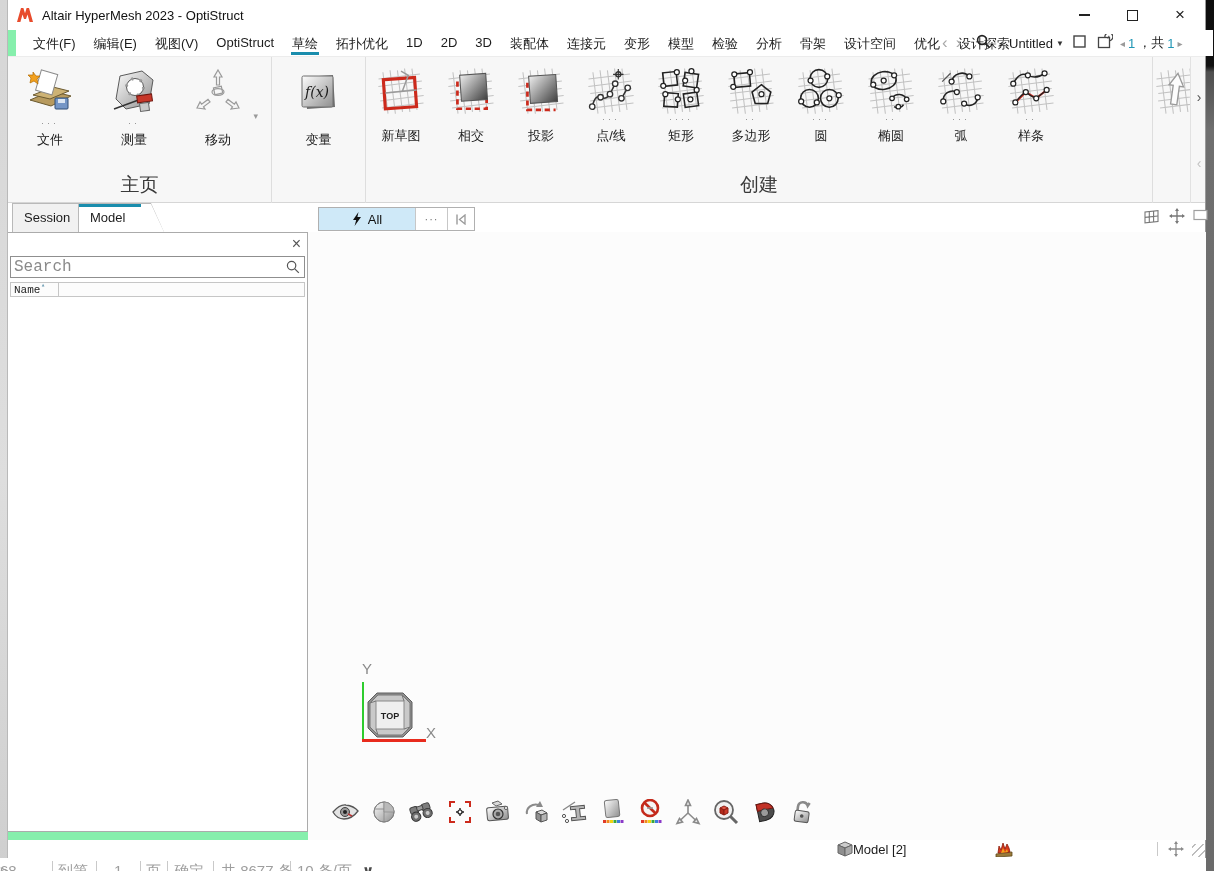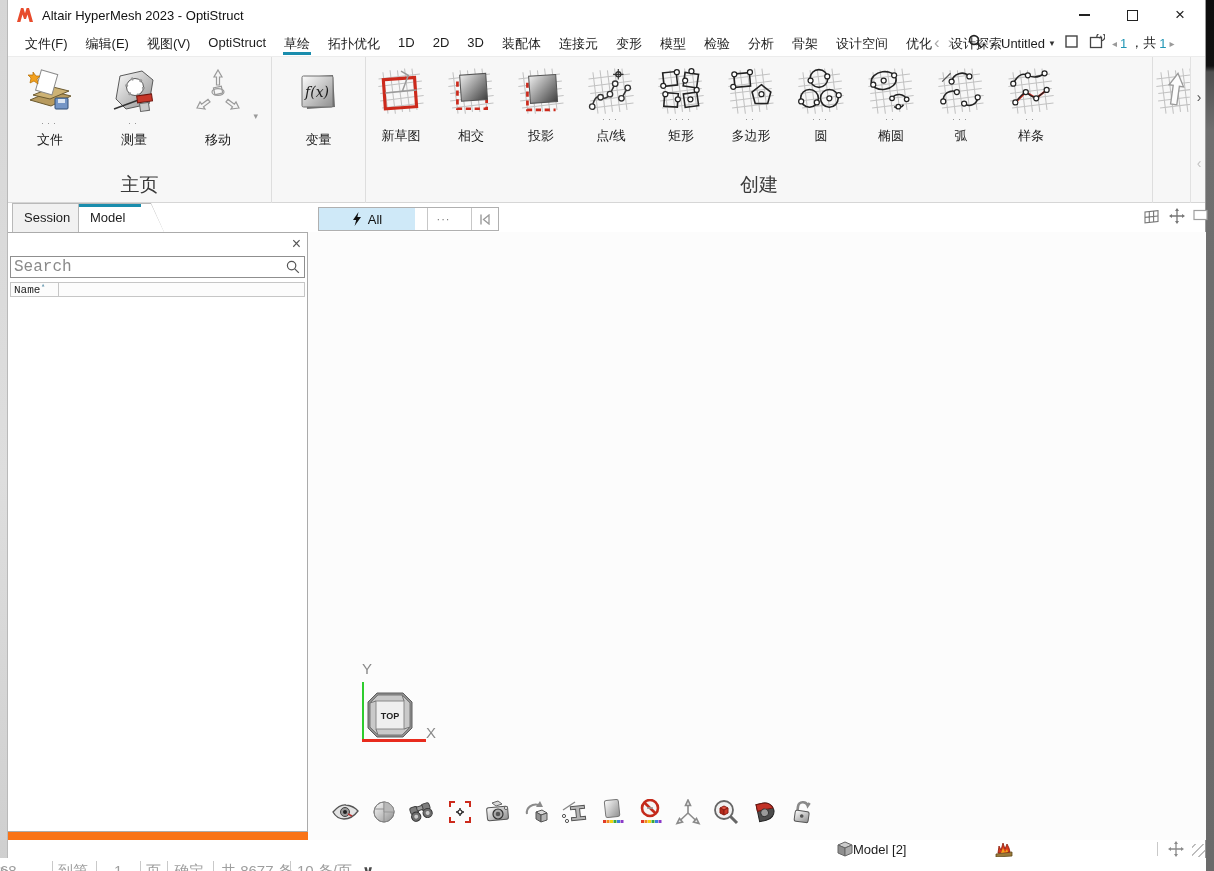--- a/index.html
+++ b/index.html
@@ -13,33 +13,33 @@
     border-right:1px solid #b9b9b9; }
   #right-strip { left:1206px; top:0; width:8px; height:871px;
     background:linear-gradient(180deg,#0d0d0d 0,#111 66px,#4f4f4f 72px,#6f6f6f 130px,#6a6a6a 100%); }
   #bottom-strip { left:0; top:858px; width:1206px; height:13px; background:#fff; overflow:hidden; z-index:40;
     font-size:15px; color:#9e9e9e; }
   #bottom-strip span { position:absolute; top:2px; line-height:22px; white-space:nowrap; }
   .bsep { position:absolute; top:3px; width:1px; height:18px; background:#c9c9c9; }
   #bp-chevron { font-weight:bold; color:#4a4a4a; }
 
   
-  #app { left:8px; top:0; width:1198px; height:858px; background:#f97316; border-right:1px solid #9a9a9a; }
+  #app { left:8px; top:0; width:1198px; height:858px; background:#86efac; border-right:1px solid #9a9a9a; }
 
   
   #titlebar { left:0; top:0; width:100%; height:30px; background:#fff; }
   #app-title { left:34px; top:8px; font-size:13px; color:#111; }
   .winbtn { top:0; width:40px; height:30px; display:flex; align-items:center; justify-content:center; cursor:default; }
   #btn-min { left:1056px; } #btn-max { left:1104px; } #btn-close { left:1152px; }
   #btn-min i { display:block; width:11px; height:1.5px; background:#222; }
   #btn-max i { display:block; width:11px; height:11px; border:1.5px solid #222; }
   #btn-close { font-size:17px; color:#222; font-weight:400; }
 
   
-  #menubar { left:0; top:30px; width:100%; height:26px; background:#fff;padding-left:44px; }
+  #menubar { left:8px; top:30px; width:100%; height:26px; background:#fff;padding-left:44px; }
   #menu-items { left:8px; top:0; height:26px; display:flex; }
   .mi { position:relative; padding:5px 9px 0 9px; font-size:13px; color:#1c1c1c; white-space:nowrap; cursor:default; }
   .mi.active::after { content:""; position:absolute; left:8px; right:8px; bottom:1px; height:3px; background:#1a8dad; }
   .mr { top:0; height:26px; display:flex; align-items:center; }
   .navgl { color:#a9a9a9; font-size:17px; padding:0 4px; }
   #mb-session { font-size:13px; color:#1c1c1c; }
   #mb-session .car { font-size:8px; color:#333; margin-left:3px; }
   .mb-ico { display:flex; align-items:center; justify-content:center; width:22px; height:22px; }
   #mb-pager { font-size:13px; color:#222; display:flex; align-items:center; gap:3px; }
   #mb-pager .pgn { color:#2196b5; }
@@ -66,21 +66,21 @@
   
   #tabrow { left:0; top:203px; width:100%; height:29px; background:#fff; }
   .tab { position:absolute; top:0; height:29px; cursor:default; }
   .tab-shape { position:absolute; inset:0; clip-path:polygon(0 0, calc(100% - 13px) 0, 100% 100%, 0 100%); background:#b9b9b9; }
   .tab-fill { position:absolute; left:1px; top:1px; right:0; bottom:0; clip-path:polygon(0 0, calc(100% - 13px) 0, 100% 100%, 0 100%); }
   #tab-session { left:4px; width:85px; } #tab-session .tab-fill { background:#f1f1f1; }
   #tab-model { left:70px; width:86px; z-index:2; } #tab-model .tab-fill { background:#fff; }
   #tab-model .tab-accent { position:absolute; left:1px; top:1px; width:62px; height:3px; background:#1a8dad; z-index:3; }
   .tab-label { position:absolute; left:12px; top:7px; font-size:13px; color:#1c1c1c; z-index:3; }
 
-  #filterbar { left:310px; top:4px; height:24px; display:flex; border:1px solid #b0b0b0; background:#fff;gap:12px; }
+  #filterbar { left:310px; top:4px; height:24px; display:flex; border:1px solid #b0b0b0; background:#fff; }
   #fb-all { width:96px; background:#cfe9f8; display:flex; align-items:center; justify-content:center; gap:6px; font-size:13px; color:#111; }
   #fb-more { width:32px; border-left:1px solid #c7c7c7; display:flex; align-items:center; justify-content:center; color:#777; font-size:11px; letter-spacing:1px; }
   #fb-collapse { width:27px; border-left:1px solid #c7c7c7; display:flex; align-items:center; justify-content:center; }
   .tr-icons { top:5px; display:flex; gap:8px; } #tr-icons { left:1136px; }
 
   
   #panel { left:0; top:232px; width:300px; height:600px; background:#fff;
     border:1px solid #ababab; border-left:none; }
   #panel-close { position:absolute; right:6px; top:3px; font-size:16px; color:#555; line-height:16px; cursor:default; }
   #searchbox { position:absolute; left:2px; top:23px; width:295px; height:22px; border:1px solid #8f8f8f; background:#fff; }

